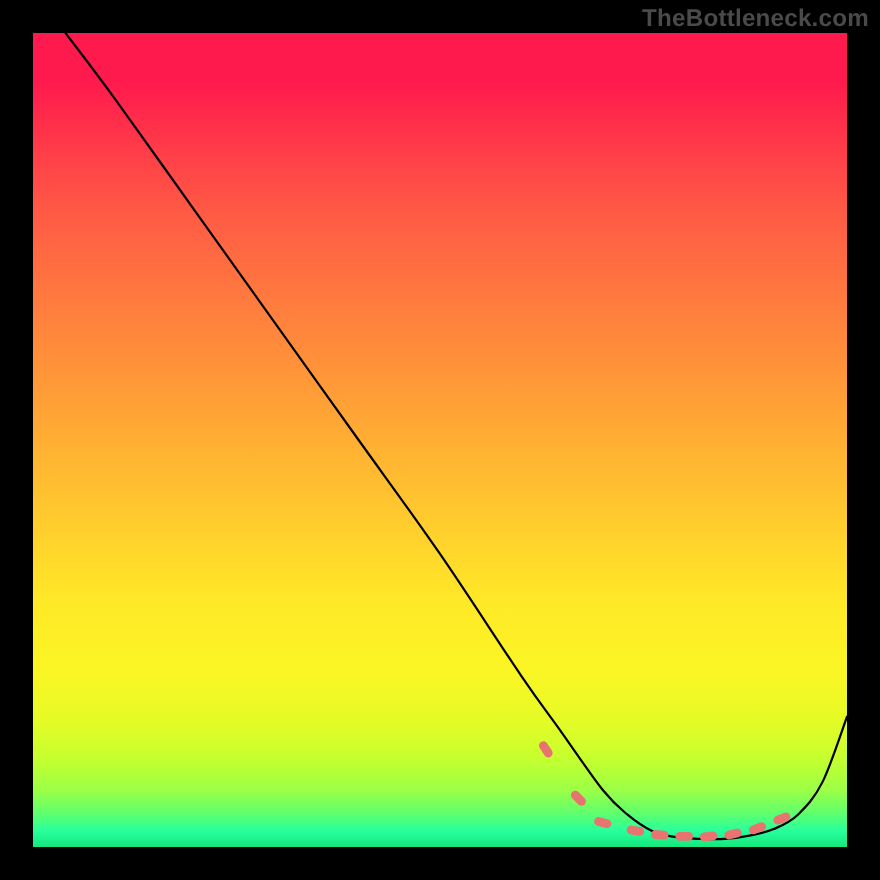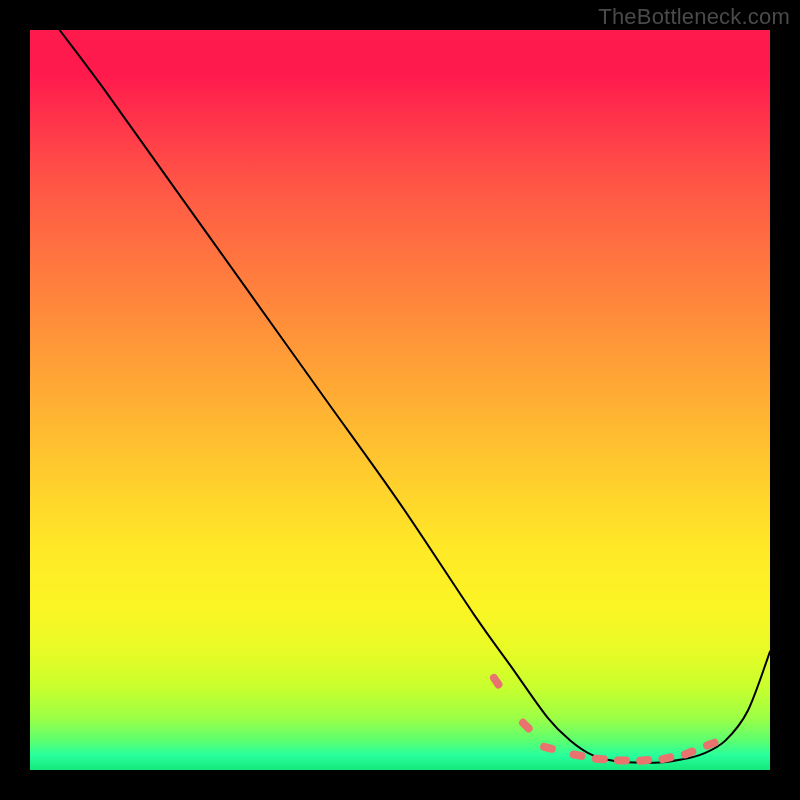--- a/index.html
+++ b/index.html
@@ -15,21 +15,21 @@
     position: relative;
     width: 800px;
     height: 800px;
     background: #000;
   }
   .watermark {
     position: absolute;
     top: 4px;
     right: 10px;
     font-size: 22px;
-    font-weight: 400;
+    font-weight: 700;
     color: #4a4a4a;
     letter-spacing: 0.2px;
     z-index: 20;
   }
   .plot-area {
     position: absolute;
     left: 30px;
     top: 30px;
     width: 740px;
     height: 740px;

